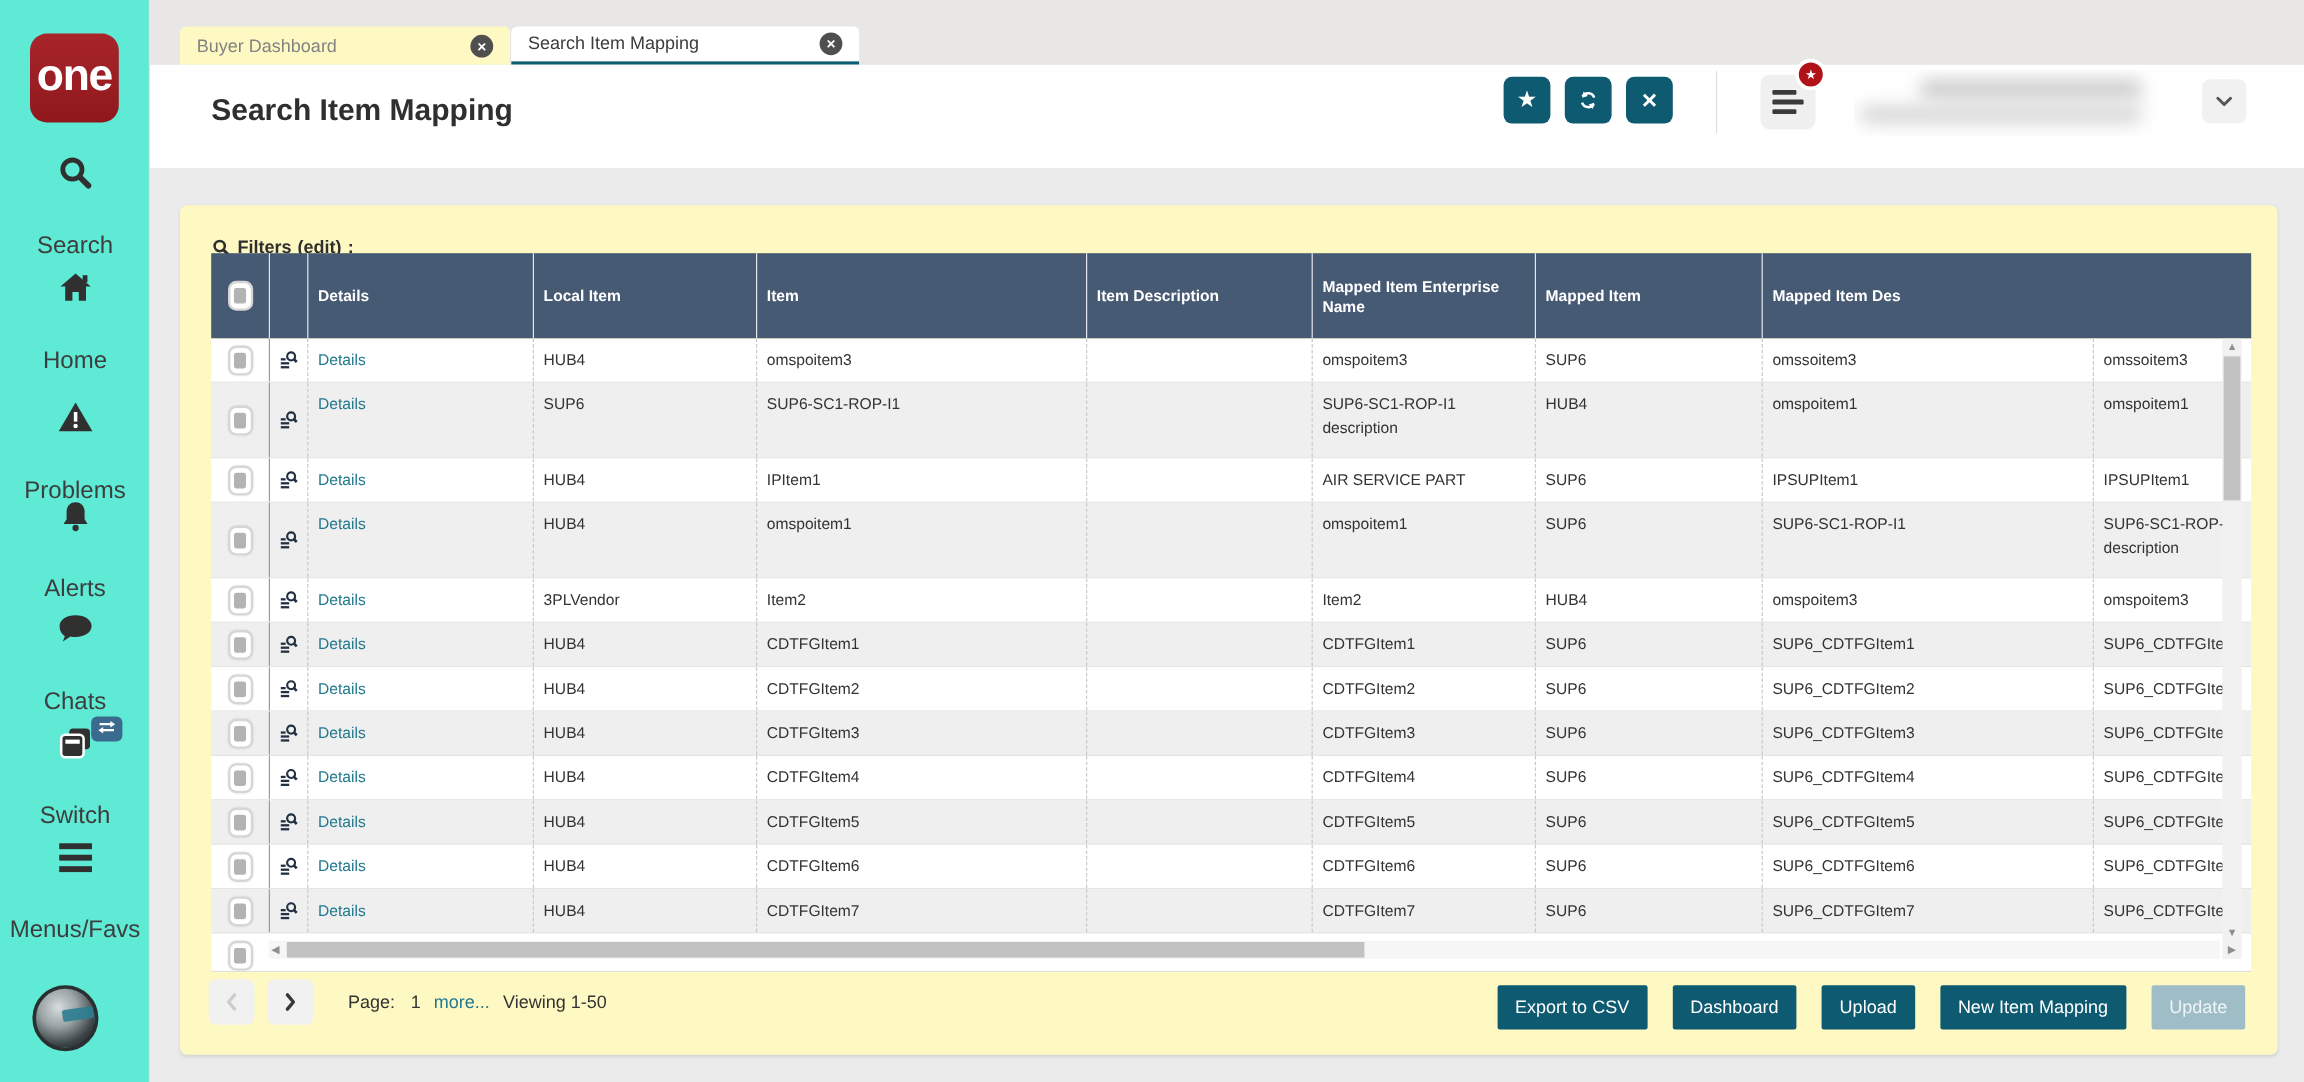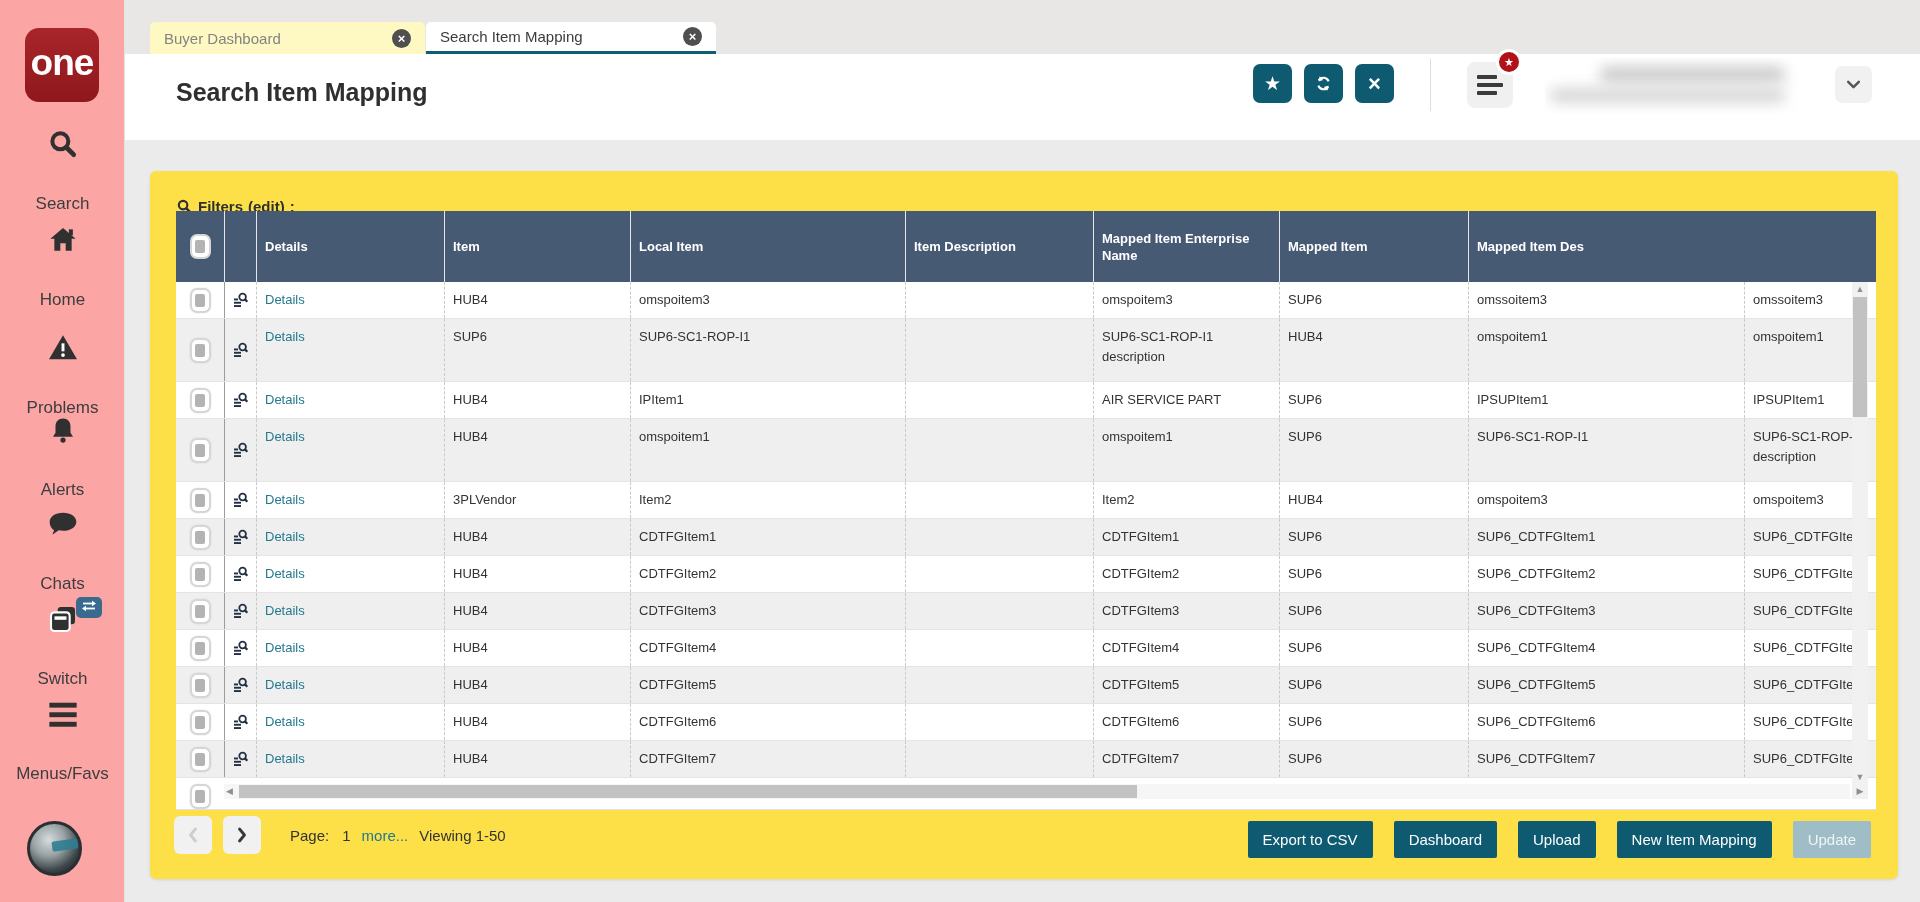--- a/index.html
+++ b/index.html
@@ -1,29 +1,29 @@
 <!DOCTYPE html>
 <html><head>
 <meta charset="utf-8">
 <style>
   * { margin:0; padding:0; box-sizing:border-box; }
   html,body { width:1920px; height:902px; overflow:hidden; background:#ebebeb;
               font-family:"Liberation Sans", sans-serif; color:#333; }
 
   
   #sidebar { position:absolute; left:0; top:0; width:125px; height:902px;
-             background:#fca5a5; border-right:1px solid #e3e3e3; z-index:5; }
+             background:#5eead4; border-right:1px solid #e3e3e3; z-index:5; }
   #logo { position:absolute; left:25px; top:28px; width:74px; height:74px;
           background:linear-gradient(#a8252a,#8f181c); border-radius:14px;
           display:flex; align-items:center; justify-content:center; cursor:pointer; }
   #logo span { color:#fff; font-size:37px; font-weight:bold; letter-spacing:-1px;
                line-height:1; padding-bottom:6px; }
   .side-item { position:absolute; left:0; width:125px; text-align:center; cursor:pointer; }
   .side-item svg { display:block; margin:0 auto 4px auto; }
-  .side-item .lbl { font-size:17px; color:#3d3d3d;margin-top:34px; }
+  .side-item .lbl { font-size:20px; color:#3d3d3d;margin-top:34px; }
   .badge-switch { position:absolute; left:76px; top:-6px; width:26px; height:21px;
                   background:#3a6b8e; border-radius:5px; display:flex; align-items:center;
                   justify-content:center; }
   #avatar { position:absolute; left:27px; top:821px; width:55px; height:55px; border-radius:50%;
             background:radial-gradient(circle at 38% 32%, #d8dcdd 0%, #9aa3a6 35%, #3c4548 68%, #14181a 100%);
             border:3px solid #2a2f31; overflow:hidden; cursor:pointer; }
   #avatar::after { content:""; position:absolute; left:22px; top:16px; width:26px; height:10px;
                    background:#2e7d91; transform:rotate(-8deg); border-radius:2px; opacity:.9; }
 
   
@@ -51,21 +51,21 @@
   #list-btn .bar { height:4px; background:#3b3b3b; border-radius:1px; }
   #list-badge { position:absolute; left:1371px; top:-5px; width:26px; height:26px; border-radius:50%;
                 background:#b01217; border:3px solid #fff; color:#fff; font-size:11px;
                 display:flex; align-items:center; justify-content:center; cursor:pointer; }
   #user-blur { position:absolute; left:1420px; top:4px; width:260px; height:56px; overflow:hidden; }
   .blur-blob { position:absolute; background:#cdcdcd; filter:blur(7px); border-radius:6px; }
   #user-caret { position:absolute; left:1710px; top:12px; width:37px; height:37px; background:#f1f1f1;
                 border-radius:7px; display:flex; align-items:center; justify-content:center; cursor:pointer; }
 
   
-  #card { position:absolute; left:150px; top:171px; width:1748px; height:708px; background:#fde047;
+  #card { position:absolute; left:150px; top:171px; width:1748px; height:708px; background:#fef9c3;
           border-radius:6px; box-shadow:0 1px 3px rgba(0,0,0,.10); }
   #filters { position:absolute; left:26px; top:15px; display:flex; align-items:center;
              gap:5px; font-size:15px; }
   #filters .b { font-weight:bold; color:#2f2f2f; }
   #filters .lnk { font-weight:bold; }
   #filters .val { margin-left:12px; color:#3a3a3a;margin-top:24px; }
   .link { color:#23798e; cursor:pointer; }
 
   
   #tablewrap { position:absolute; left:26px; top:40px; width:1700px; }
@@ -261,22 +261,22 @@
   <div id="tablewrap">
     <div id="thead" class="grid">
       <div class="th">
         <div class="cb">
             <div class="cb-inner"></div>
           </div>
       </div>
       <div class="th"></div>
 
     <div class="th">Details</div>
+        <div class="th">Local Item</div>
         <div class="th">Item</div>
-        <div class="th">Local Item</div>
         <div class="th">Item Description</div>
         <div class="th">Mapped Item Enterprise Name</div>
         <div class="th">Mapped Item</div>
         <div class="th">Mapped Item Des</div>
       </div>
 
     <div id="tbody-viewport">
       <div id="tbody">
           <div class="trow grid">
             <div class="td">

